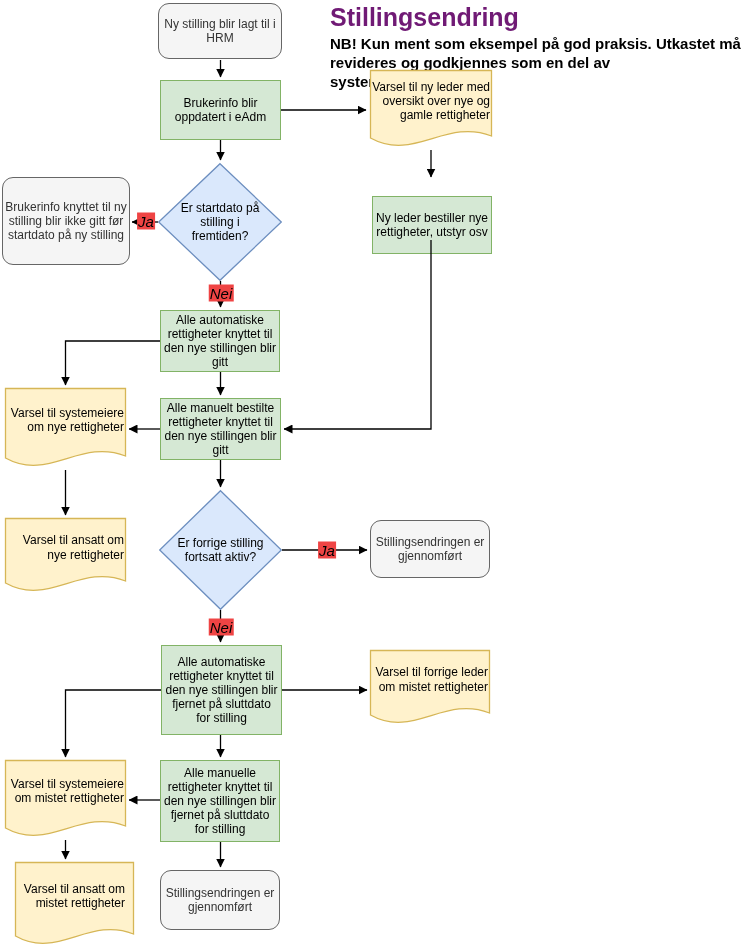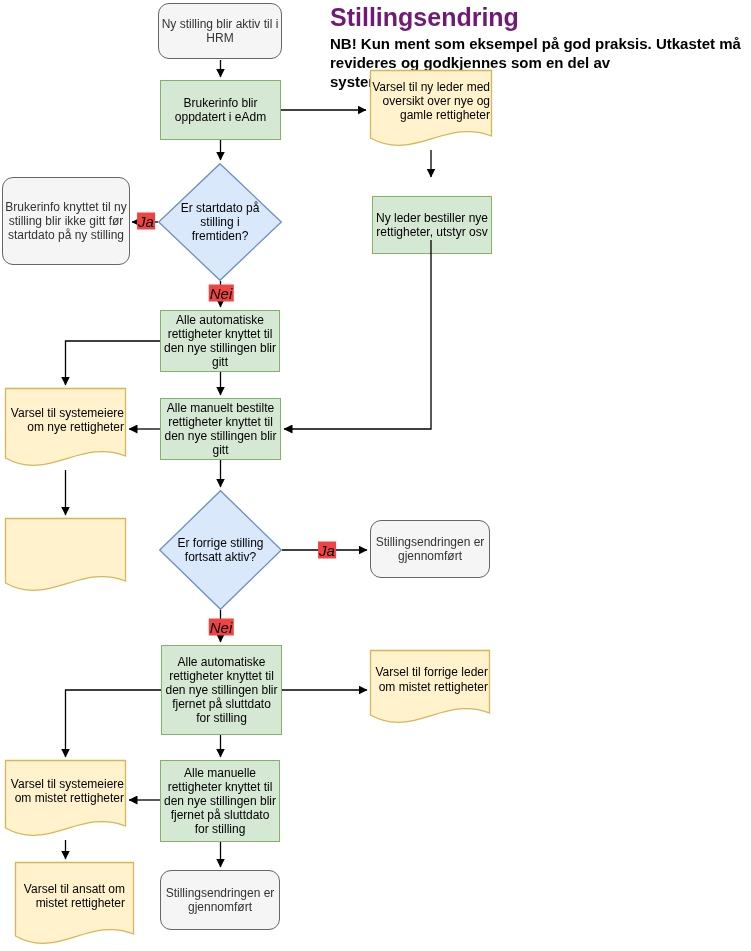--- a/index.html
+++ b/index.html
@@ -25,21 +25,21 @@
 </style>
 </head>
 <body>
 
 <div class="title-block">
   <h1>Stillingsendring</h1>
   <div class="subtitle">NB! Kun ment som eksempel på god praksis. Utkastet må revideres og godkjennes som en del av systemleveransen.</div>
 </div>
 
 <div class="node terminal" style="left:158px;top:3px;width:124px;height:56px">
-  <span class="lbl">Ny stilling blir aktiv til i HRM</span>
+  <span class="lbl">Ny stilling blir lagt til i HRM</span>
 </div>
 
 <div class="node process" style="left:160px;top:80px;width:121px;height:60px">
   <span class="lbl">Brukerinfo blir oppdatert i eAdm</span>
 </div>
 
 <div class="node doc" style="left:370px;top:70px;width:122px;height:80px">
     <svg width="122" height="90" class="shape">
       <path d="M 0.5,0.5 L 121.5,0.5 L 121.5,66 C 75.6,48 43.9,92 0.5,68 Z" style="fill:var(--document_fill);stroke:var(--document_stroke);stroke-width:1.3"></path>
     </svg>
@@ -73,20 +73,21 @@
     <svg width="121" height="92" class="shape">
       <path d="M 0.5,0.5 L 120.5,0.5 L 120.5,68 C 75.0,50 43.6,94 0.5,70 Z" style="fill:var(--document_fill);stroke:var(--document_stroke);stroke-width:1.3"></path>
     </svg>
   <span class="lbl">Varsel til systemeiere om nye rettigheter</span>
 </div>
 
 <div class="node doc" style="left:5px;top:518px;width:121px;height:77px">
     <svg width="121" height="87" class="shape">
       <path d="M 0.5,0.5 L 120.5,0.5 L 120.5,63 C 75.0,45 43.6,89 0.5,65 Z" style="fill:var(--document_fill);stroke:var(--document_stroke);stroke-width:1.3"></path>
     </svg>
+  <span class="lbl">Varsel til ansatt om nye rettigheter</span>
 </div>
 
 <div class="node diamond" style="left:159px;top:490px;width:123px;height:120px">
     <svg width="123" height="130" class="shape">
       <polygon points="61.5,0.7 122.3,60 61.5,119.3 0.7,60" style="fill:var(--decision_fill);stroke:var(--decision_stroke);stroke-width:1.3"></polygon>
     </svg>
   <span class="lbl">Er forrige stilling fortsatt aktiv?</span>
 </div>
 
 <div class="node terminal" style="left:370px;top:520px;width:120px;height:58px">

